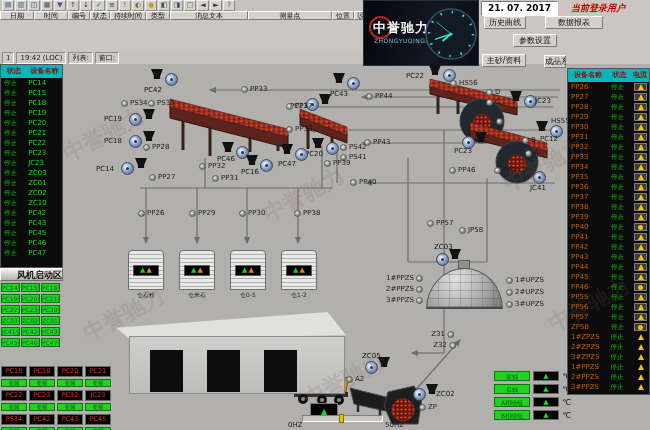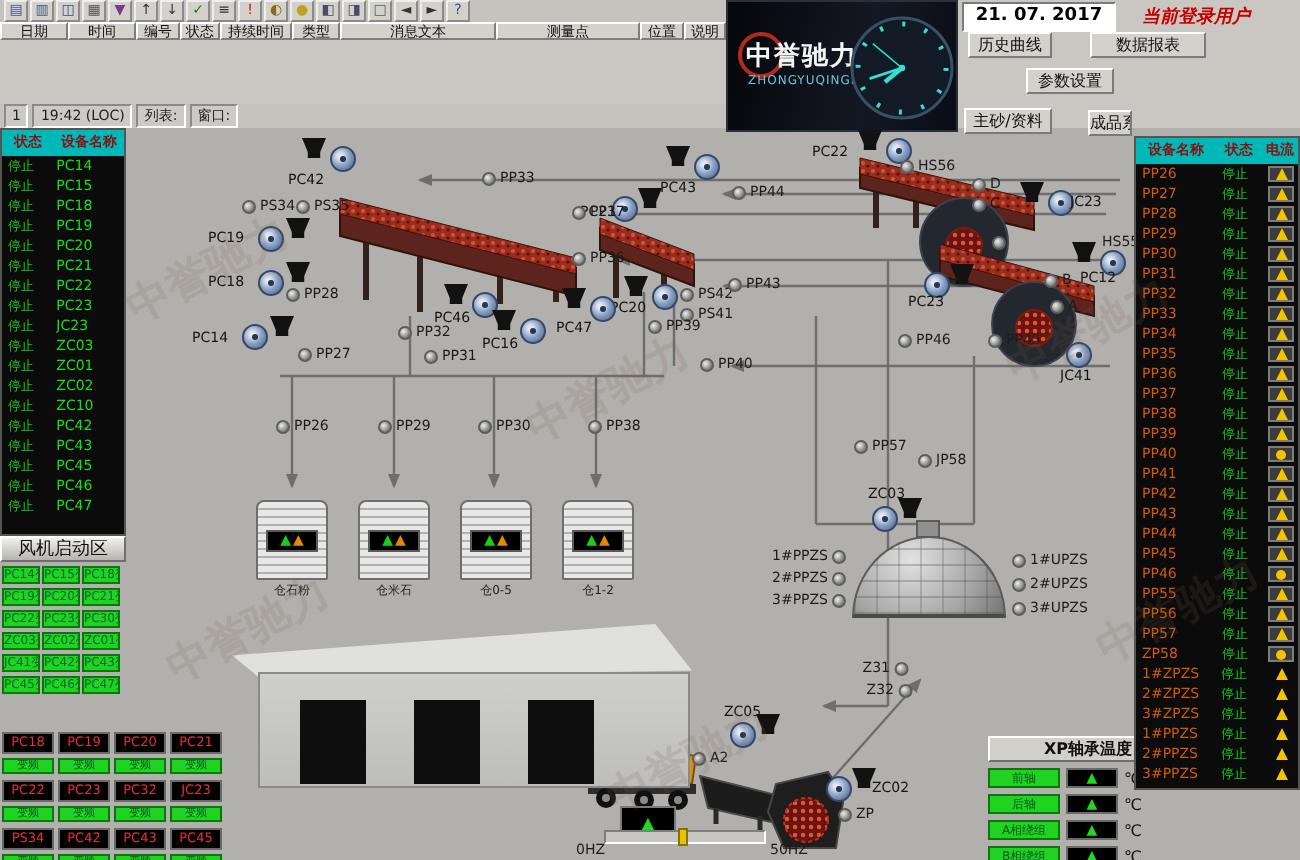--- a/index.html
+++ b/index.html
@@ -31,21 +31,21 @@
   .lrow,.rrow{display:flex;height:10px;align-items:center}
   .lstat,.rstat{font-size:6.5px;color:#13d113;overflow:hidden;white-space:nowrap}
   .lname{font-size:7px;color:#16e016;overflow:hidden;white-space:nowrap}
   .rname{font-size:7px;color:#d05c00;overflow:hidden;white-space:nowrap}
   .lstat{width:25px;padding-left:3px}.lname{width:35px}
   .rname{width:40px;padding-left:3px}.rstat{width:23px}
   .ricon{width:16px;display:flex;align-items:center;justify-content:center}
   .ricon.boxtri,.ricon.boxbell{background:#3c3c3c;border:1px solid #7d7d7d;width:13px;height:8px;box-sizing:border-box}
   .tri-i{width:0;height:0;border-left:3.5px solid transparent;border-right:3.5px solid transparent;border-bottom:6px solid #f2c300}
   .ricon.boxbell .tri-i{border:none;width:5px;height:5px;border-radius:50%;background:#f2c300}
-  .sechdr{background:linear-gradient(#f2f1ee,#b7b3ac);border:1px solid;border-color:#fff #6e6e6e #6e6e6e #fff;font-weight:normal;font-size:9px;color:#111;text-align:center;line-height:12px;box-sizing:border-box;overflow:hidden;white-space:nowrap}
+  .sechdr{background:linear-gradient(#f2f1ee,#b7b3ac);border:1px solid;border-color:#fff #6e6e6e #6e6e6e #fff;font-weight:bold;font-size:9px;color:#111;text-align:right;line-height:12px;box-sizing:border-box;overflow:hidden;white-space:nowrap}
   .fangrid{left:1px;top:283px;width:62px;display:grid;grid-template-columns:repeat(3,19px);gap:2px 1px}
   .fbtn{width:19px;height:9px;background:#21d321;border:1px solid #0a770a;font-size:6px;line-height:7px;color:#063;padding:0;overflow:hidden;white-space:nowrap;font-family:inherit}
   .vfdgrid{left:1px;top:366px;width:114px;display:grid;grid-template-columns:repeat(4,26px);gap:3px 2px}
   .vcell{display:flex;flex-direction:column;gap:2px}
   .vblk{width:26px;height:11px;background:#000;border:1px solid #6a6a6a;color:#e83030;font-size:6.5px;line-height:9px;padding:0;overflow:hidden;font-family:inherit}
   .vgrn{width:26px;height:8px;background:#21d321;border:1px solid #0a770a;color:#052;font-size:5.5px;line-height:6px;padding:0;overflow:hidden;font-family:inherit}
   
   .pt{position:absolute;display:flex;align-items:center;gap:2px;font-size:7px;color:#1c1c1c;white-space:nowrap}
   .pt .dot{width:7px;height:7px;border-radius:50%;background:radial-gradient(circle at 35% 35%,#ededed,#8d8d8d 60%,#565656);border:1px solid #5e5e5e;box-sizing:border-box;flex:0 0 auto}
   .pt.rev{flex-direction:row-reverse;transform:translateX(calc(-100% + 7px))}
@@ -106,21 +106,21 @@
       <span class="tico" style="color: rgb(51, 80, 140);">?</span>
     </div>
   <div class="abs alarmhdr">
       <span class="acol" style="width: 34px;">日期</span>
       <span class="acol" style="width: 34px;">时间</span>
       <span class="acol" style="width: 22px;">编号</span>
       <span class="acol" style="width: 20px;">状态</span>
       <span class="acol" style="width: 36px;">持续时间</span>
       <span class="acol" style="width: 24px;">类型</span>
       <span class="acol" style="width: 78px;">消息文本</span>
-      <span class="acol" style="width: 72px;">测量点</span>
+      <span class="acol" style="width: 84px;">测量点</span>
       <span class="acol" style="width: 22px;">位置</span>
       <span class="acol" style="width: 21px;">说明</span>
     </div>
   <div class="abs statstrip">
     <span class="scell">1</span>
     <span class="scell">19:42 (LOC)</span>
     <span class="scell">列表:</span>
     <span class="scell">窗口:</span>
   </div>
 
@@ -527,21 +527,20 @@
 
   <div class="abs indbox">
     <span>▲</span>
   </div>
   <div class="abs slider"></div>
   <div class="abs shandle"></div>
   <span class="freq" style="left:288px;top:421px">0HZ</span>
   <span class="freq" style="left:385px;top:421px">50HZ</span>
 
   <div class="abs ttable">
-    <div class="tthdr">XP轴承温度</div>
     <div>
         <div class="trow">
     <span class="tlab">前轴</span>
     <span class="tval">▲</span>
     <span class="tunit">℃</span>
   </div>
         <div class="trow">
     <span class="tlab">后轴</span>
     <span class="tval">▲</span>
     <span class="tunit">℃</span>

